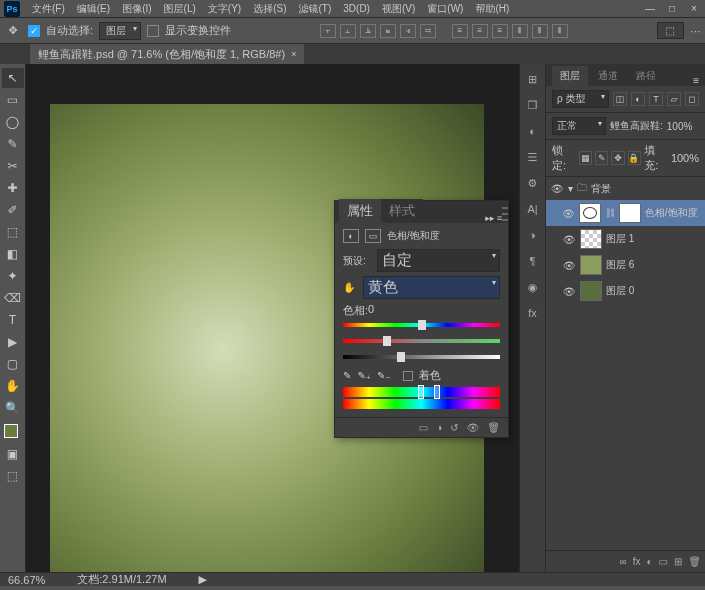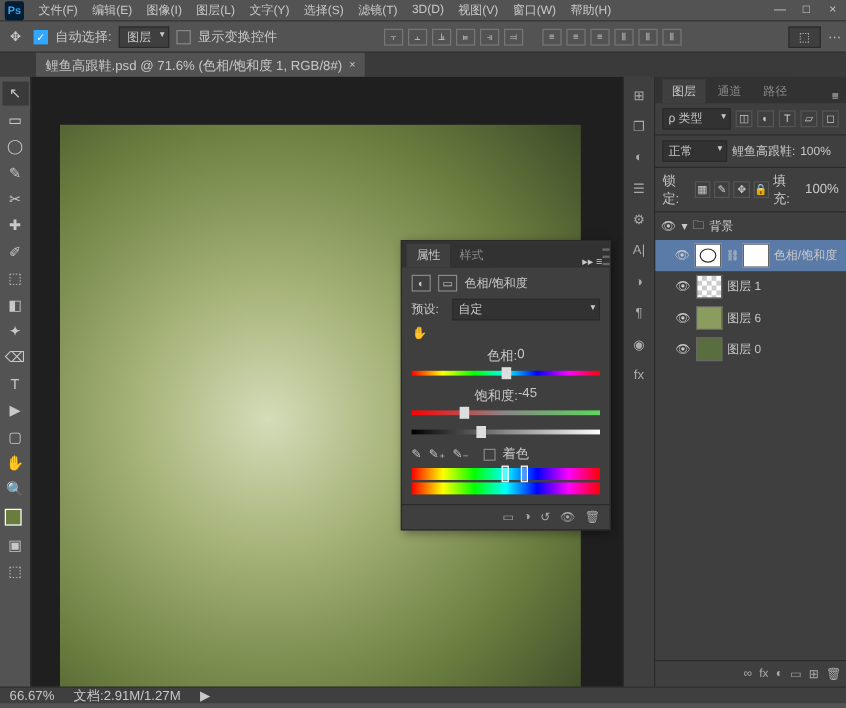--- a/index.html
+++ b/index.html
@@ -52,38 +52,38 @@
 .thumb.mask{background:#fff}
 .thumb.chk{background:repeating-conic-gradient(#ccc 0 25%,#fff 0 50%) 0 0/8px 8px}
 .thumb.grn{background:#8a9d5f}
 .thumb.dgrn{background:#5a6d3f}
 .layer-name{font-size:10px;white-space:nowrap;overflow:hidden}
 .chain{width:10px;font-size:9px;text-align:center}
 .folder-row{display:flex;align-items:center;padding:3px 4px;gap:4px}
 .folder-ic{font-size:10px}
 .panel-footer{height:22px;border-top:1px solid #2a2a2a;display:flex;align-items:center;justify-content:flex-end;padding:0 4px;gap:6px}
 .foot-ic{font-size:10px;cursor:pointer;color:#aaa}
-.statusbar{height:14px;background:#3f3f3f;display:flex;align-items:center;padding:0 8px;gap:16px;font-size:10px;border-top:1px solid #2a2a2a}
+.statusbar{height:14px;background:#3f3f3f;display:flex;align-items:center;padding:0 8px;gap:32px;font-size:10px;border-top:1px solid #2a2a2a}
 
 .props{position:absolute;left:334px;top:200px;width:175px;background:#3f3f3f;border:1px solid #2a2a2a;box-shadow:2px 2px 8px rgba(0,0,0,.4)}
 .props-tabs{height:22px;display:flex;align-items:flex-end;background:#323232;padding-left:4px}
-.props-tab{padding:3px 8px;font-size:10px;background:#3f3f3f;cursor:pointer}
+.props-tab{padding:3px 8px;font-size:13px;background:#3f3f3f;cursor:pointer}
 .props-tab.inact{background:#323232;color:#888}
 .props-collapse{margin-left:auto;padding:0 6px;font-size:9px;cursor:pointer}
 .props-body{padding:6px 8px}
 .props-head{display:flex;align-items:center;gap:6px;margin-bottom:6px}
 .props-head .ic{width:16px;height:14px;border:1px solid #888;display:flex;align-items:center;justify-content:center;font-size:9px}
 .props-title{font-size:10px}
 .props-row{display:flex;align-items:center;gap:6px;margin-bottom:4px}
 .props-row label{font-size:10px;width:28px}
-.props-sel{flex:1;background:#323232;border:1px solid #2a2a2a;padding:1px 4px;font-size:10px;position:relative}
+.props-sel{flex:1;background:#323232;border:1px solid #2a2a2a;padding:1px 4px;font-size:15px;position:relative}
 .props-sel::after{content:"▾";position:absolute;right:3px;top:1px;font-size:8px}
 .hand-ic{width:14px;height:14px;font-size:10px;display:flex;align-items:center;justify-content:center}
 .slider-row{margin-bottom:2px}
-.slider-head{display:flex;justify-content:center;font-size:10px;margin-bottom:2px}
+.slider-head{display:flex;justify-content:flex-start;font-size:10px;margin-bottom:2px}
 .slider{height:10px;position:relative;margin-bottom:6px}
 .track{position:absolute;top:3px;left:0;right:0;height:4px;background:#222}
 .track.hue{background:linear-gradient(90deg,red,yellow,lime,cyan,blue,magenta,red)}
 .track.sat{background:linear-gradient(90deg,red,#888,#5bd85b)}
 .track.lig{background:linear-gradient(90deg,#000,#888,#fff)}
 .handle{position:absolute;top:0;width:8px;height:10px;background:#ddd;transform:translateX(-50%)}
 .eyedrop-row{display:flex;align-items:center;gap:6px;margin:6px 0 4px}
 .ed-ic{font-size:10px;cursor:pointer}
 .ed-check{width:10px;height:10px;border:1px solid #888;margin-left:6px}
 .range-label{display:flex;justify-content:space-between;font-size:9px;margin-bottom:2px}
@@ -280,36 +280,33 @@
       <div class="ic">◐</div>
       <div class="ic">▭</div>
       <span class="props-title">色相/饱和度</span>
     </div>
     <div class="props-row">
       <label>预设:</label>
       <div class="props-sel">自定</div>
     </div>
     <div class="props-row">
       <div class="hand-ic">✋</div>
+      <div class="props-sel" style="background:#2a3a5a">黄色</div>
     </div>
     <div class="slider-row">
       <div class="slider-head">
           <span>色相:</span>
           <span>0</span>
         </div>
       <div class="slider">
           <div class="track hue"></div>
           <div class="handle" style="left:50%"></div>
         </div>
     </div>
     <div class="slider-row">
-      <div class="slider-head">
-          <span>饱和度:</span>
-          <span>-45</span>
-        </div>
       <div class="slider">
           <div class="track sat"></div>
           <div class="handle" style="left:28%"></div>
         </div>
     </div>
     <div class="slider-row">
       <div class="slider">
           <div class="track lig"></div>
           <div class="handle" style="left:37%"></div>
         </div>

